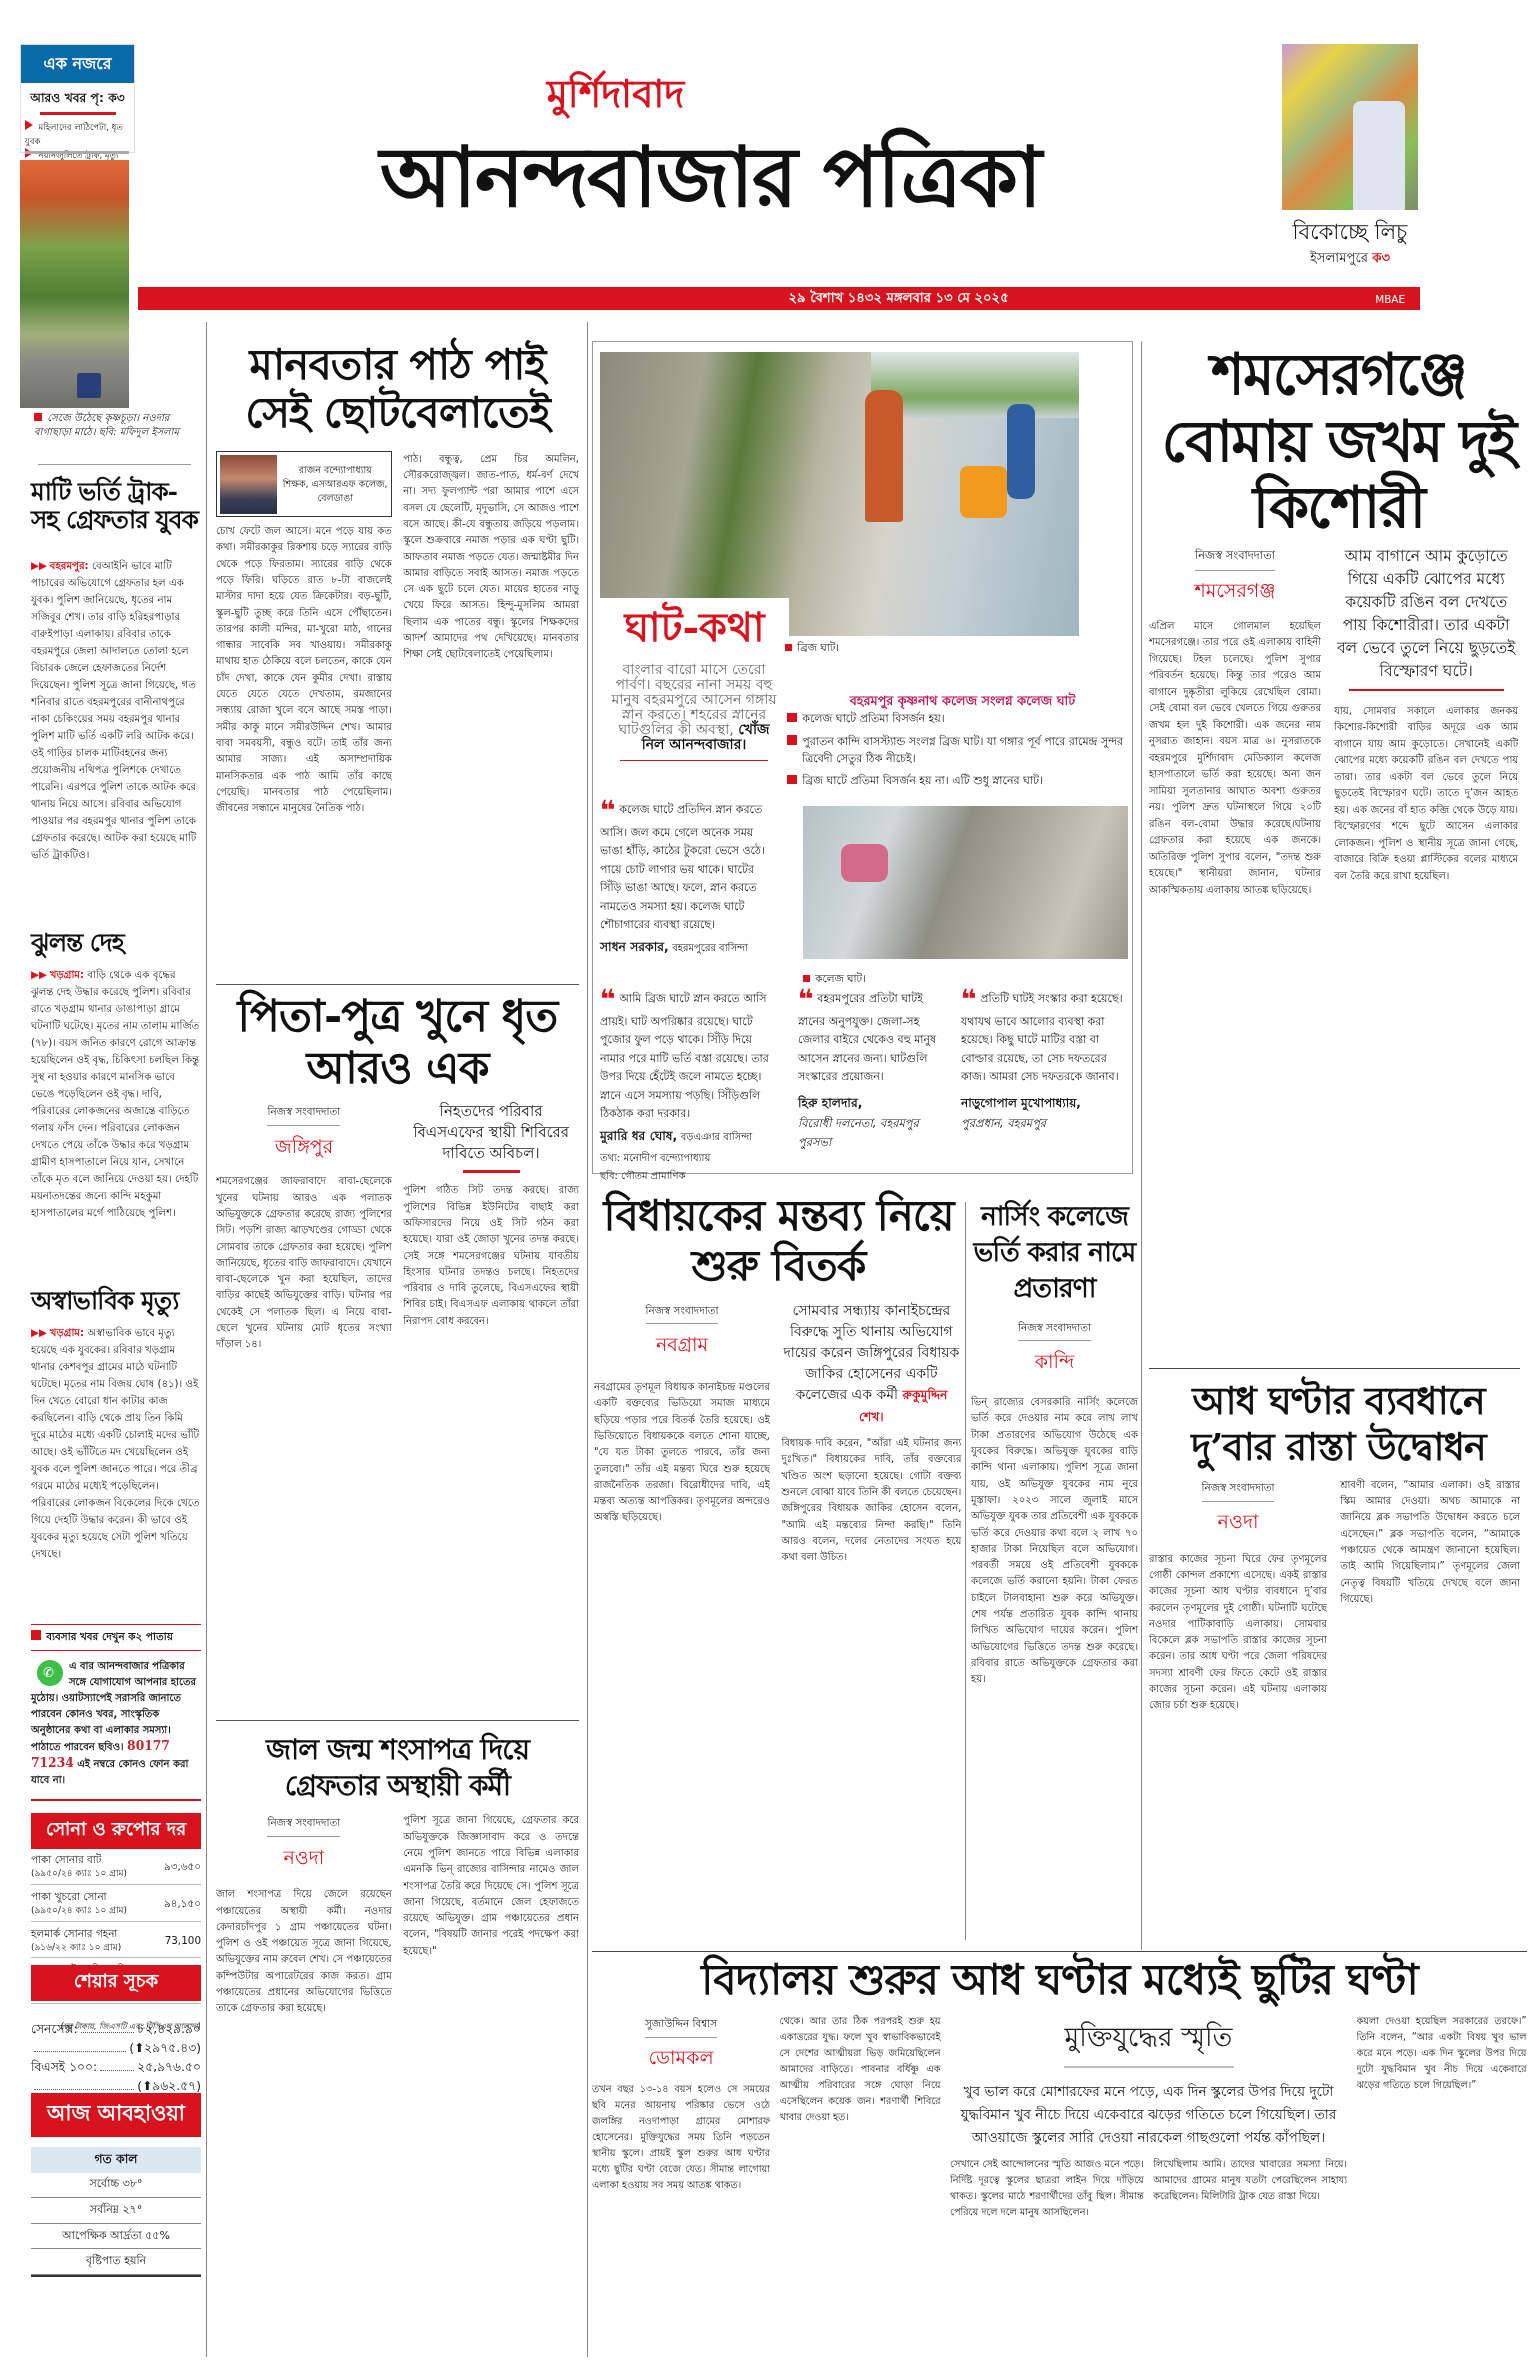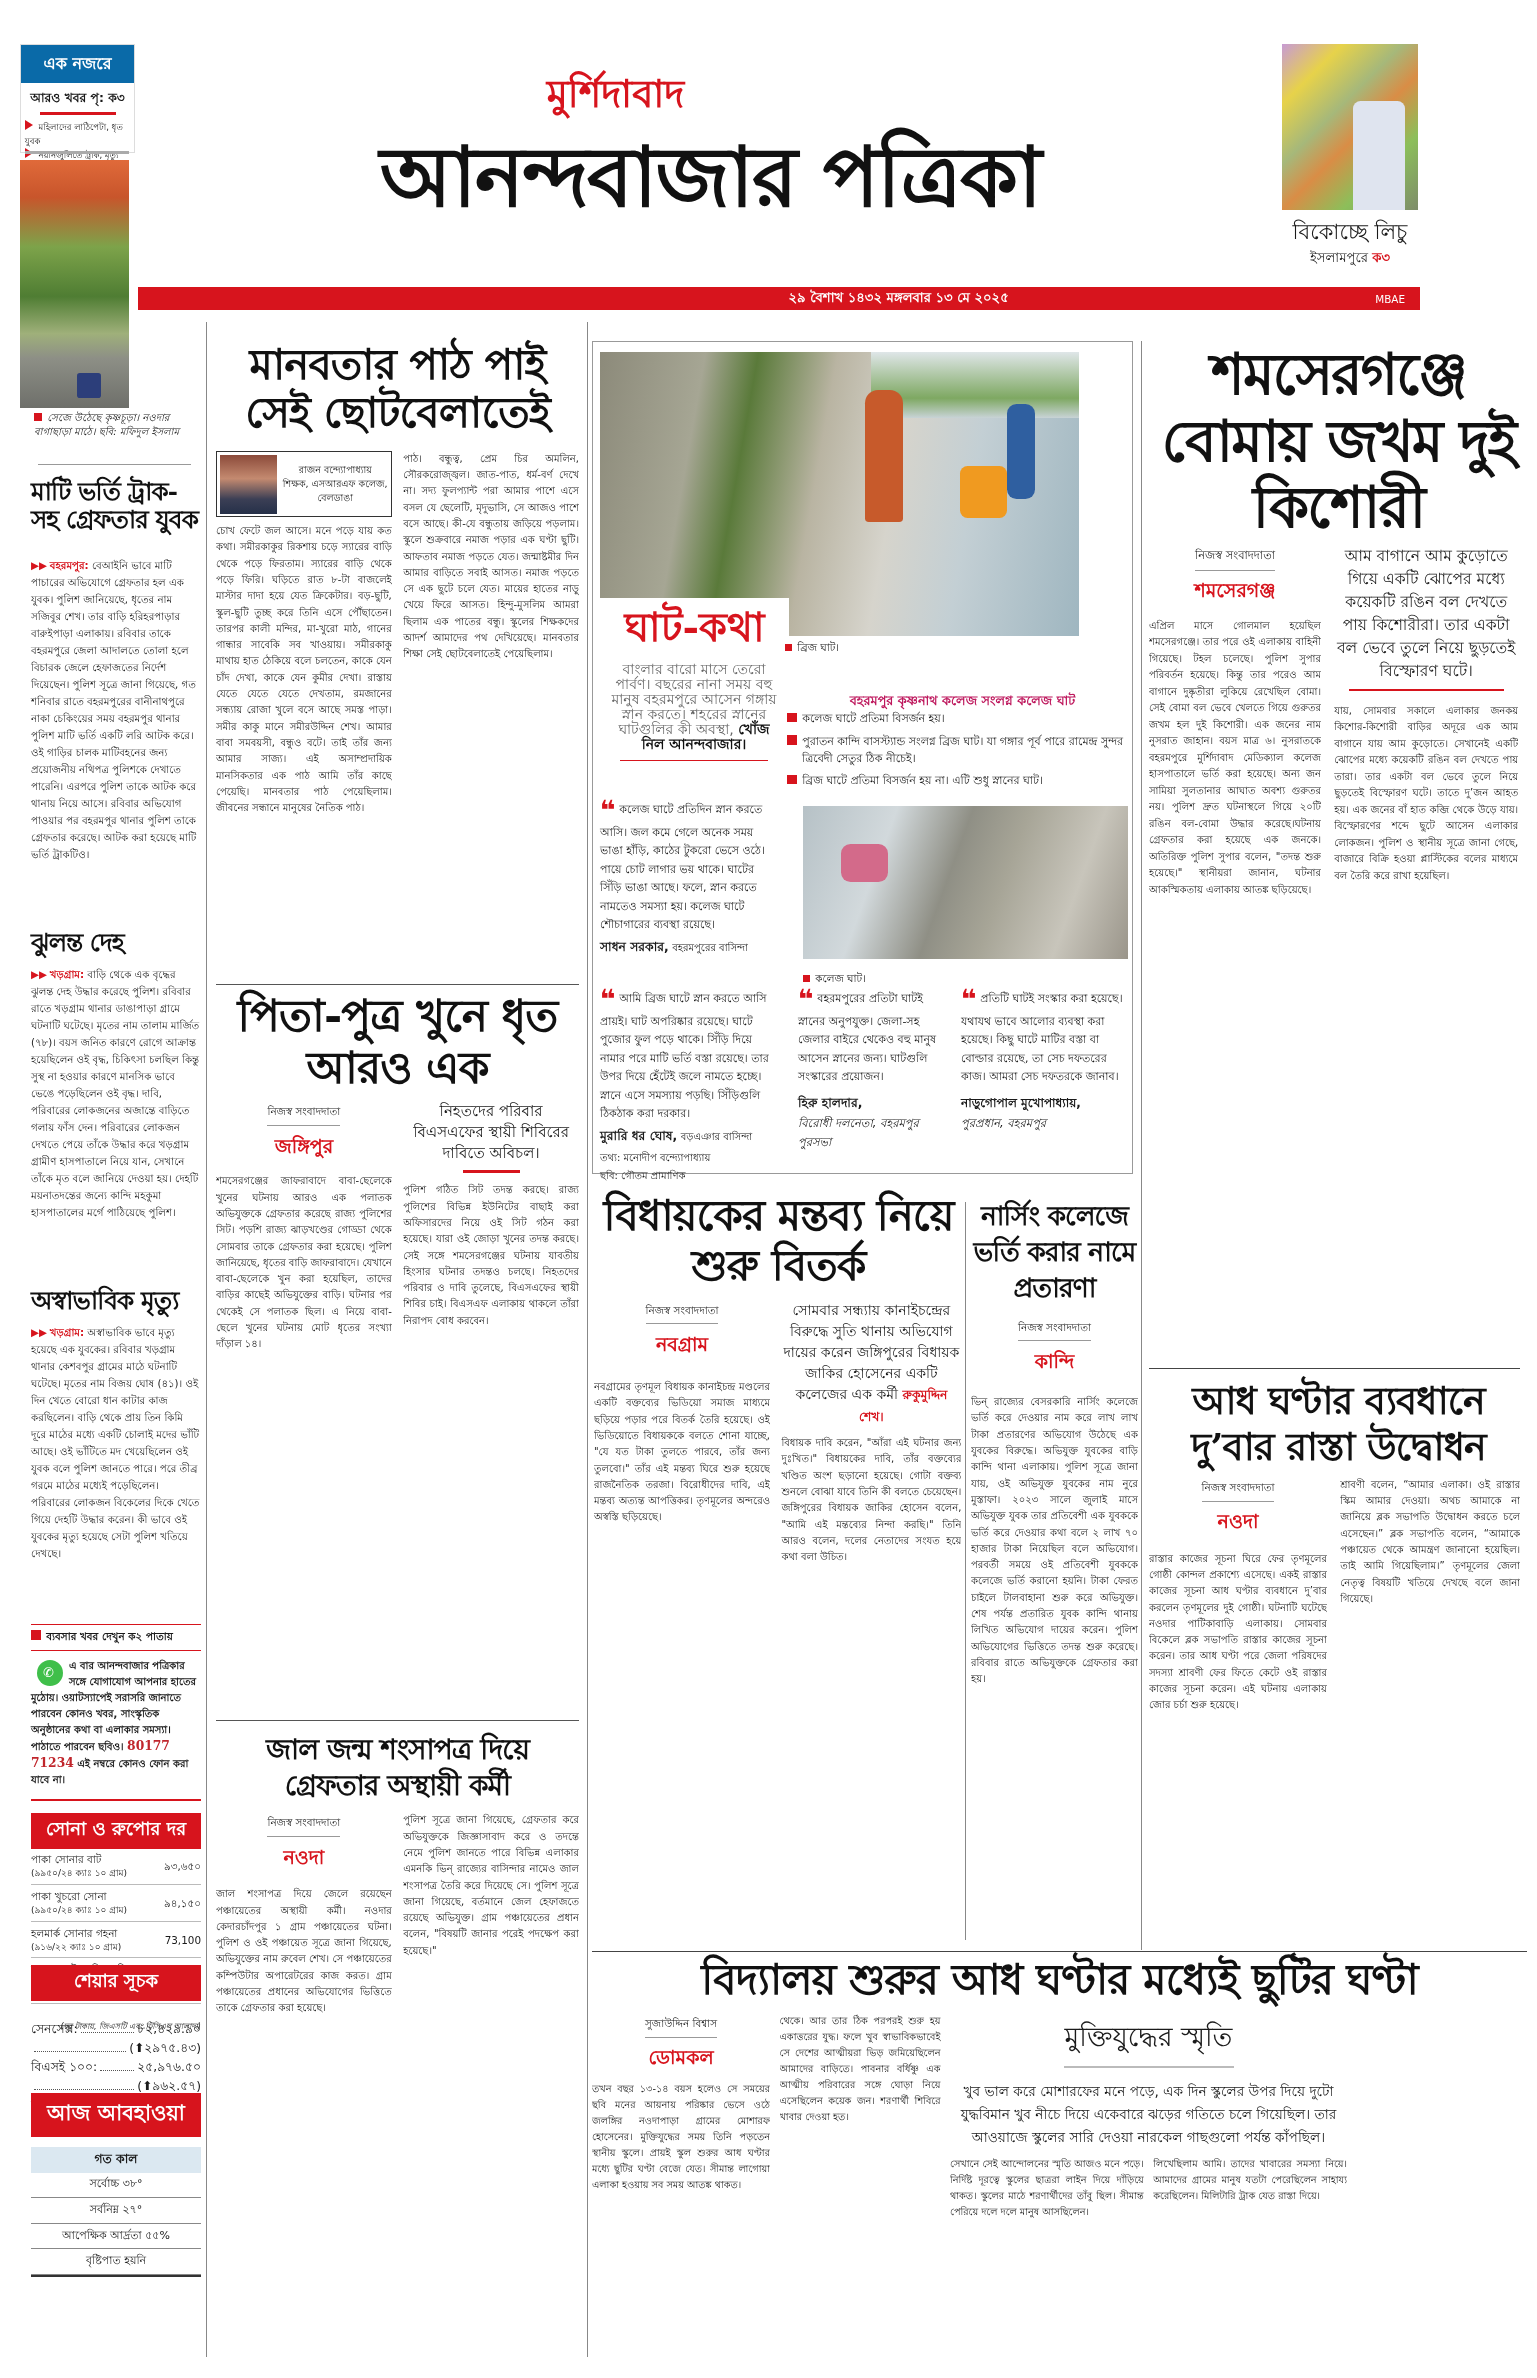--- a/index.html
+++ b/index.html
@@ -2,21 +2,21 @@
 <html style="font-size:15px"><head>
 <meta charset="utf-8">
 <style>
 *{box-sizing:border-box;margin:0;padding:0}
 body{width:1538px;height:2378px;background:#fff;font-family:"DejaVu Sans",sans-serif;color:#1a1a1a;position:relative;overflow:hidden}
 .abs{position:absolute}
 .red{color:#d7141d}
 .body-text{font-size:11px;line-height:19.4px;text-align:justify;color:#222}
 .head{font-family:"DejaVu Serif",serif;font-weight:bold;color:#111;text-align:center;line-height:1.12;letter-spacing:-0.9px}
 .byline{text-align:center;font-size:13.2px;color:#222;border-bottom:1.9px solid #999;display:inline-block;padding-bottom:3.8px}
-.dateline{font-family:"DejaVu Serif",serif;font-weight:bold;font-size:24.6px;color:#d7141d;text-align:center;margin-top:5.7px}
+.dateline{font-family:"DejaVu Serif",serif;font-weight:normal;font-size:24.6px;color:#d7141d;text-align:center;margin-top:5.7px}
 .vline{position:absolute;width:0.9px;background:#888}
 .hline{position:absolute;height:0.9px;background:#888}
 .photo{position:absolute;overflow:hidden}
 .quote-mark{color:#d7141d;font-weight:bold;font-size:26.5px;line-height:1;vertical-align:-5.7px;margin-right:3.8px}
 .sq{display:inline-block;width:9.5px;height:9.5px;background:#d7141d;margin-right:5.7px;vertical-align:0}
 .tri{display:inline-block;width:0;height:0;border-top:5.7px solid transparent;border-bottom:5.7px solid transparent;border-left:8.5px solid #d7141d;margin-right:5.7px}
 .dbl-tri{color:#d7141d;font-size:10.4px;margin-right:2.8px}
 .redbox{background:#d7141d;color:#fff;text-align:center;font-family:"DejaVu Serif",serif;font-weight:bold}
 .table-row{display:flex;justify-content:space-between;border-bottom:1.9px solid #bbb;padding:3.8px 0;font-size:10.4px;line-height:14px}
 .dotted{display:flex;font-size:12.3px;line-height:19px}
@@ -351,15 +351,16 @@
     <div class="body-text" style="width:161px;font-size:9.7px;line-height:16px;height:350px;overflow:hidden">থেকে। আর তার ঠিক পরপরই শুরু হয় একাত্তরের যুদ্ধ। ফলে খুব স্বাভাবিকভাবেই সে দেশের আত্মীয়রা ভিড় জমিয়েছিলেন আমাদের বাড়িতে। পাবনার বর্ধিষ্ণু এক আত্মীয় পরিবারের সঙ্গে ঘোড়া নিয়ে এসেছিলেন কয়েক জন। শরণার্থী শিবিরে খাবার দেওয়া হত।</div>
     <div style="width:397px">
       <div style="text-align:center;font-family:'DejaVu Serif',serif;font-size:26.5px;margin-top:3.8px">মুক্তিযুদ্ধের স্মৃতি</div>
       <div style="width:170px;height:1.9px;background:#bbb;margin:5.7px auto 11.4px"></div>
       <div style="text-align:center;font-size:13.7px;line-height:23px;padding:0 3.8px">খুব ভাল করে মোশারফের মনে পড়ে, এক দিন স্কুলের উপর দিয়ে দুটো যুদ্ধবিমান খুব নীচে দিয়ে একেবারে ঝড়ের গতিতে চলে গিয়েছিল। তার আওয়াজে স্কুলের সারি দেওয়া নারকেল গাছগুলো পর্যন্ত কাঁপছিল।</div>
       <div style="display:flex;gap:9.5px;margin-top:7.6px">
         <div class="body-text" style="width:194px;font-size:9.7px;line-height:16px;height:151px;overflow:hidden">সেখানে সেই আন্দোলনের স্মৃতি আজও মনে পড়ে। নির্দিষ্ট দূরত্বে স্কুলের ছাত্ররা লাইন দিয়ে দাঁড়িয়ে থাকত। স্কুলের মাঠে শরণার্থীদের তাঁবু ছিল। সীমান্ত পেরিয়ে দলে দলে মানুষ আসছিলেন।</div>
         <div class="body-text" style="width:194px;font-size:9.7px;line-height:16px;height:151px;overflow:hidden">লিখেছিলাম আমি। তাদের খাবারের সমস্যা নিয়ে। আমাদের গ্রামের মানুষ যতটা পেরেছিলেন সাহায্য করেছিলেন। মিলিটারি ট্রাক যেত রাস্তা দিয়ে।</div>
       </div>
     </div>
+    <div class="body-text" style="width:170px;font-size:9.7px;line-height:16px;height:350px;overflow:hidden">কয়লা দেওয়া হয়েছিল সরকারের তরফে।” তিনি বলেন, “আর একটা বিষয় খুব ভাল করে মনে পড়ে। এক দিন স্কুলের উপর দিয়ে দুটো যুদ্ধবিমান খুব নীচ দিয়ে একেবারে ঝড়ের গতিতে চলে গিয়েছিল।”</div>
   </div>
 </div>
 
 
 </body></html>

